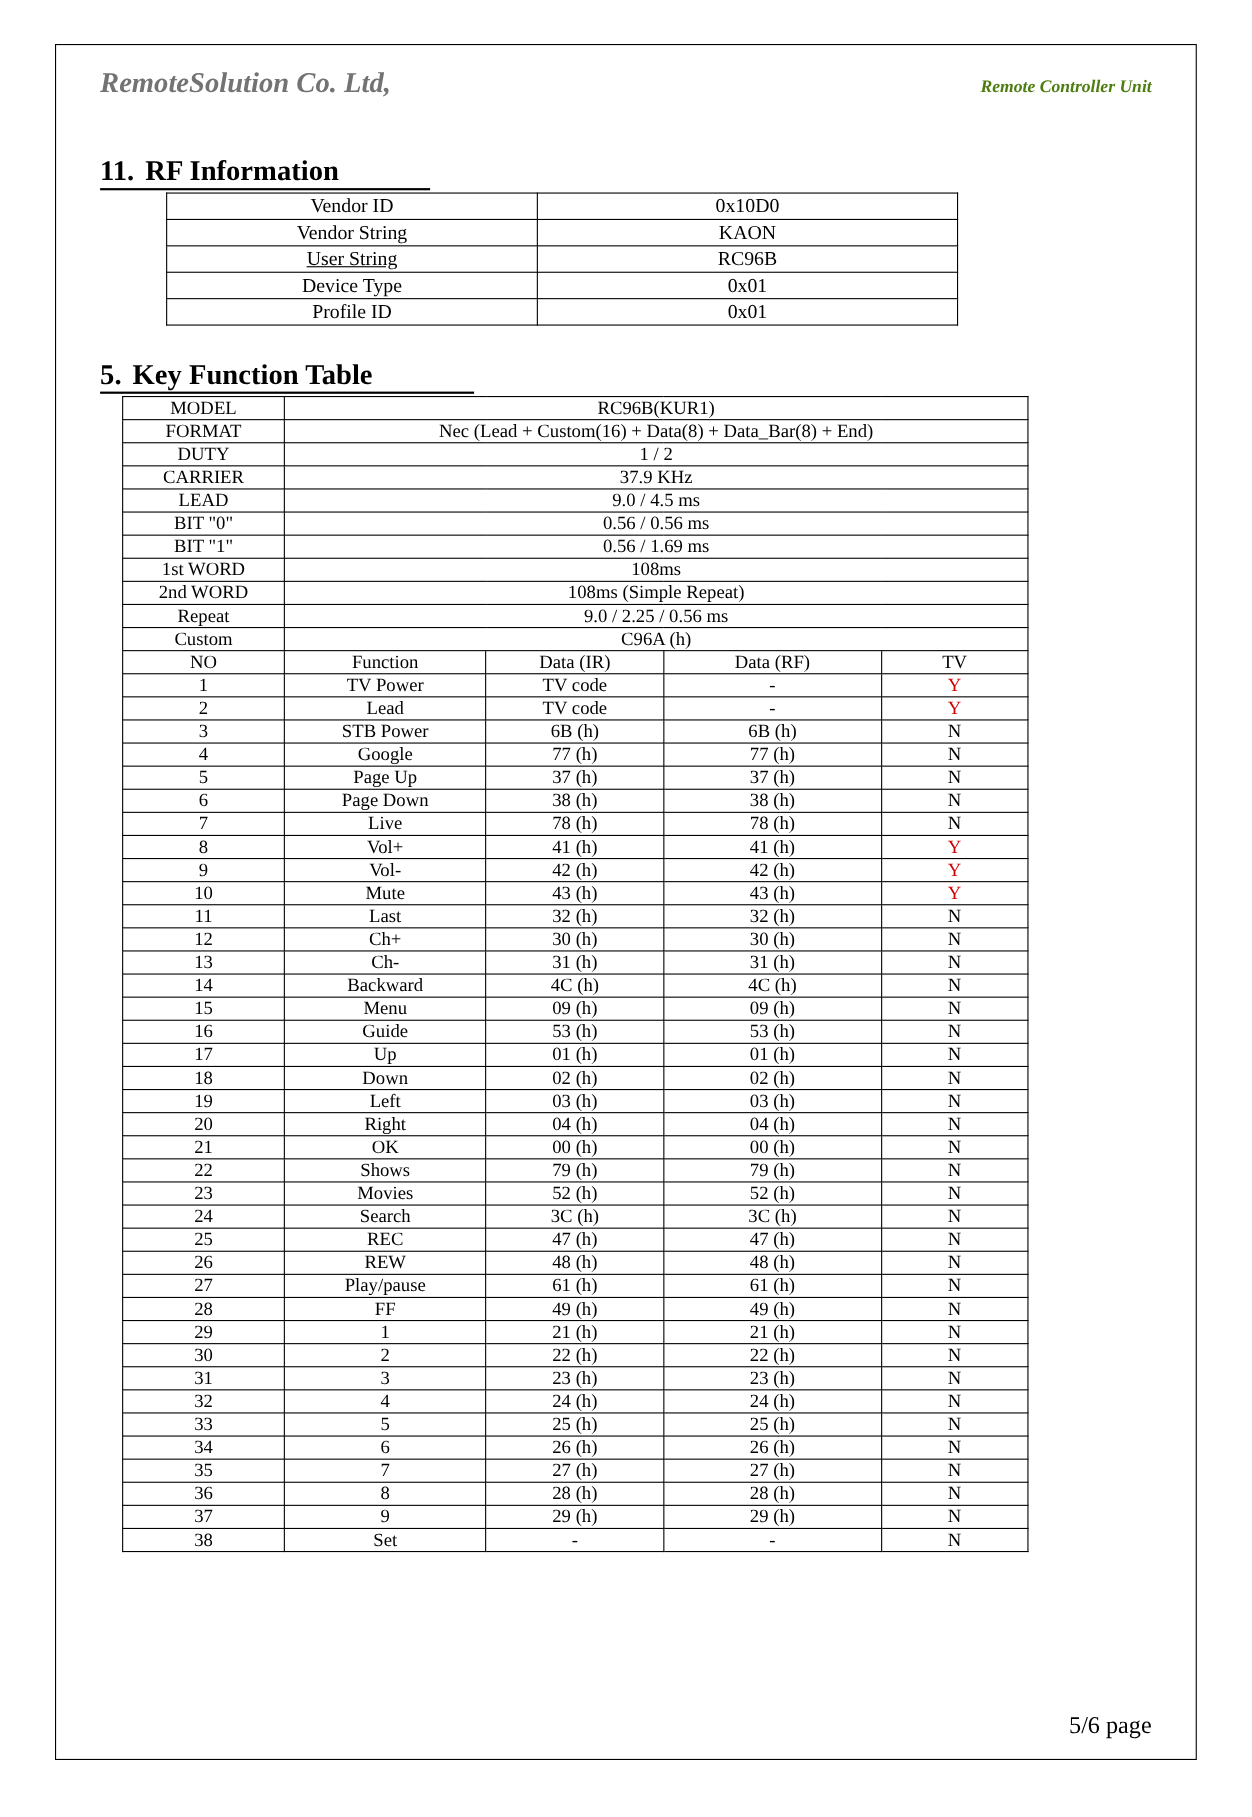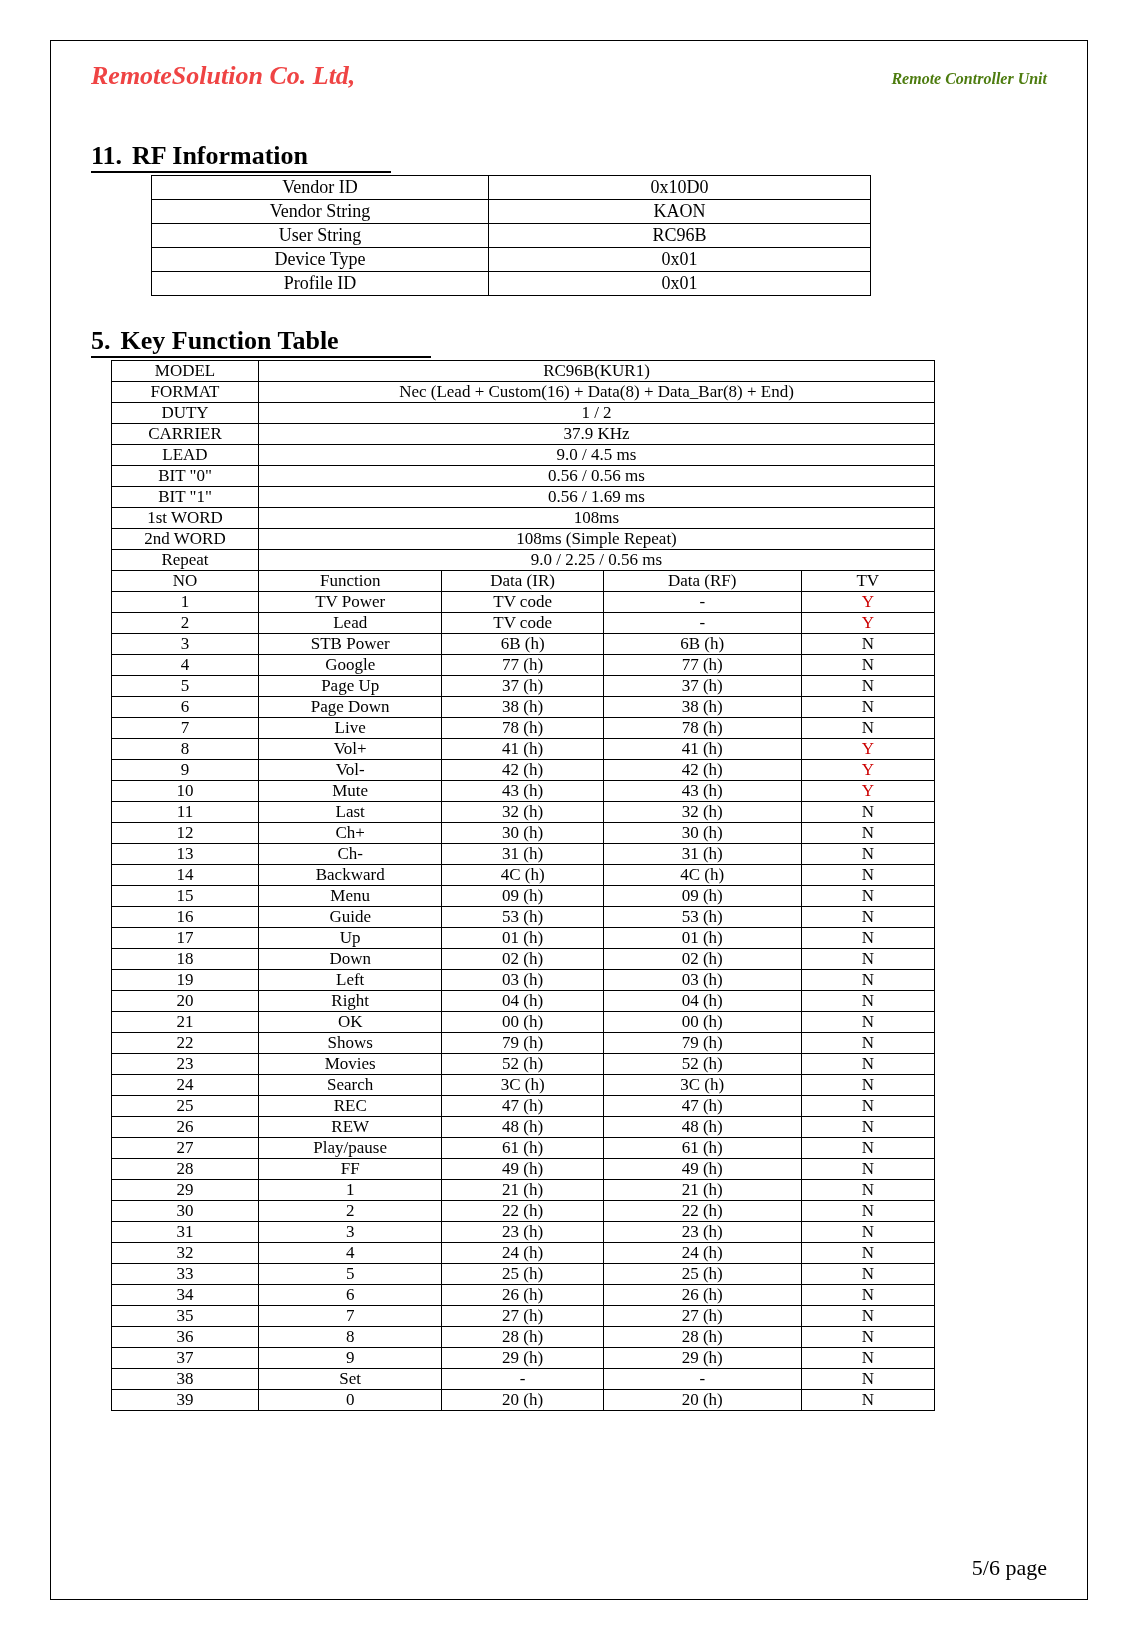--- a/index.html
+++ b/index.html
@@ -21,21 +21,21 @@
     .header-row {
       display: flex;
       justify-content: space-between;
       align-items: baseline;
       margin-bottom: 50px;
     }
     .company {
       font-size: 26px;
       font-weight: bold;
       font-style: italic;
-      color: #ef4444;
+      color: #737373;
     }
     .product {
       font-size: 16px;
       font-weight: bold;
       font-style: italic;
       color: #4d7c0f;
     }
     .section-title-text {
       font-size: 26px;
       font-weight: bold;
@@ -105,21 +105,21 @@
       <tbody id="rf-tbody">
           <tr>
             <td style="width: 320px;">Vendor ID</td>
             <td>0x10D0</td>
           </tr>
           <tr>
             <td style="width: 320px;">Vendor String</td>
             <td>KAON</td>
           </tr>
           <tr>
-            <td style="width: 320px;">User String</td>
+            <td style="width: 320px; text-decoration: underline;">User String</td>
             <td>RC96B</td>
           </tr>
           <tr>
             <td style="width: 320px;">Device Type</td>
             <td>0x01</td>
           </tr>
           <tr>
             <td style="width: 320px;">Profile ID</td>
             <td>0x01</td>
           </tr>
@@ -168,20 +168,24 @@
           </tr>
           <tr>
             <td class="label-cell">2nd WORD</td>
             <td colspan="4">108ms (Simple Repeat)</td>
           </tr>
           <tr>
             <td class="label-cell">Repeat</td>
             <td colspan="4">9.0 / 2.25 / 0.56 ms</td>
           </tr>
           <tr>
+            <td class="label-cell">Custom</td>
+            <td colspan="4">C96A (h)</td>
+          </tr>
+          <tr>
             <td class="col-no">NO</td>
             <td class="col-fn">Function</td>
             <td class="col-ir">Data (IR)</td>
             <td class="col-rf">Data (RF)</td>
             <td class="col-tv">TV</td>
           </tr>
           <tr>
             <td>1</td>
             <td>TV Power</td>
             <td>TV code</td>
@@ -440,25 +444,18 @@
             <td>29 (h)</td>
             <td>N</td>
           </tr>
           <tr>
             <td>38</td>
             <td>Set</td>
             <td>-</td>
             <td>-</td>
             <td>N</td>
           </tr>
-          <tr>
-            <td>39</td>
-            <td>0</td>
-            <td>20 (h)</td>
-            <td>20 (h)</td>
-            <td>N</td>
-          </tr>
         </tbody>
     </table>
   </div>
 
   <div class="footer">5/6 page</div>
 </div>
 
 </body></html>

